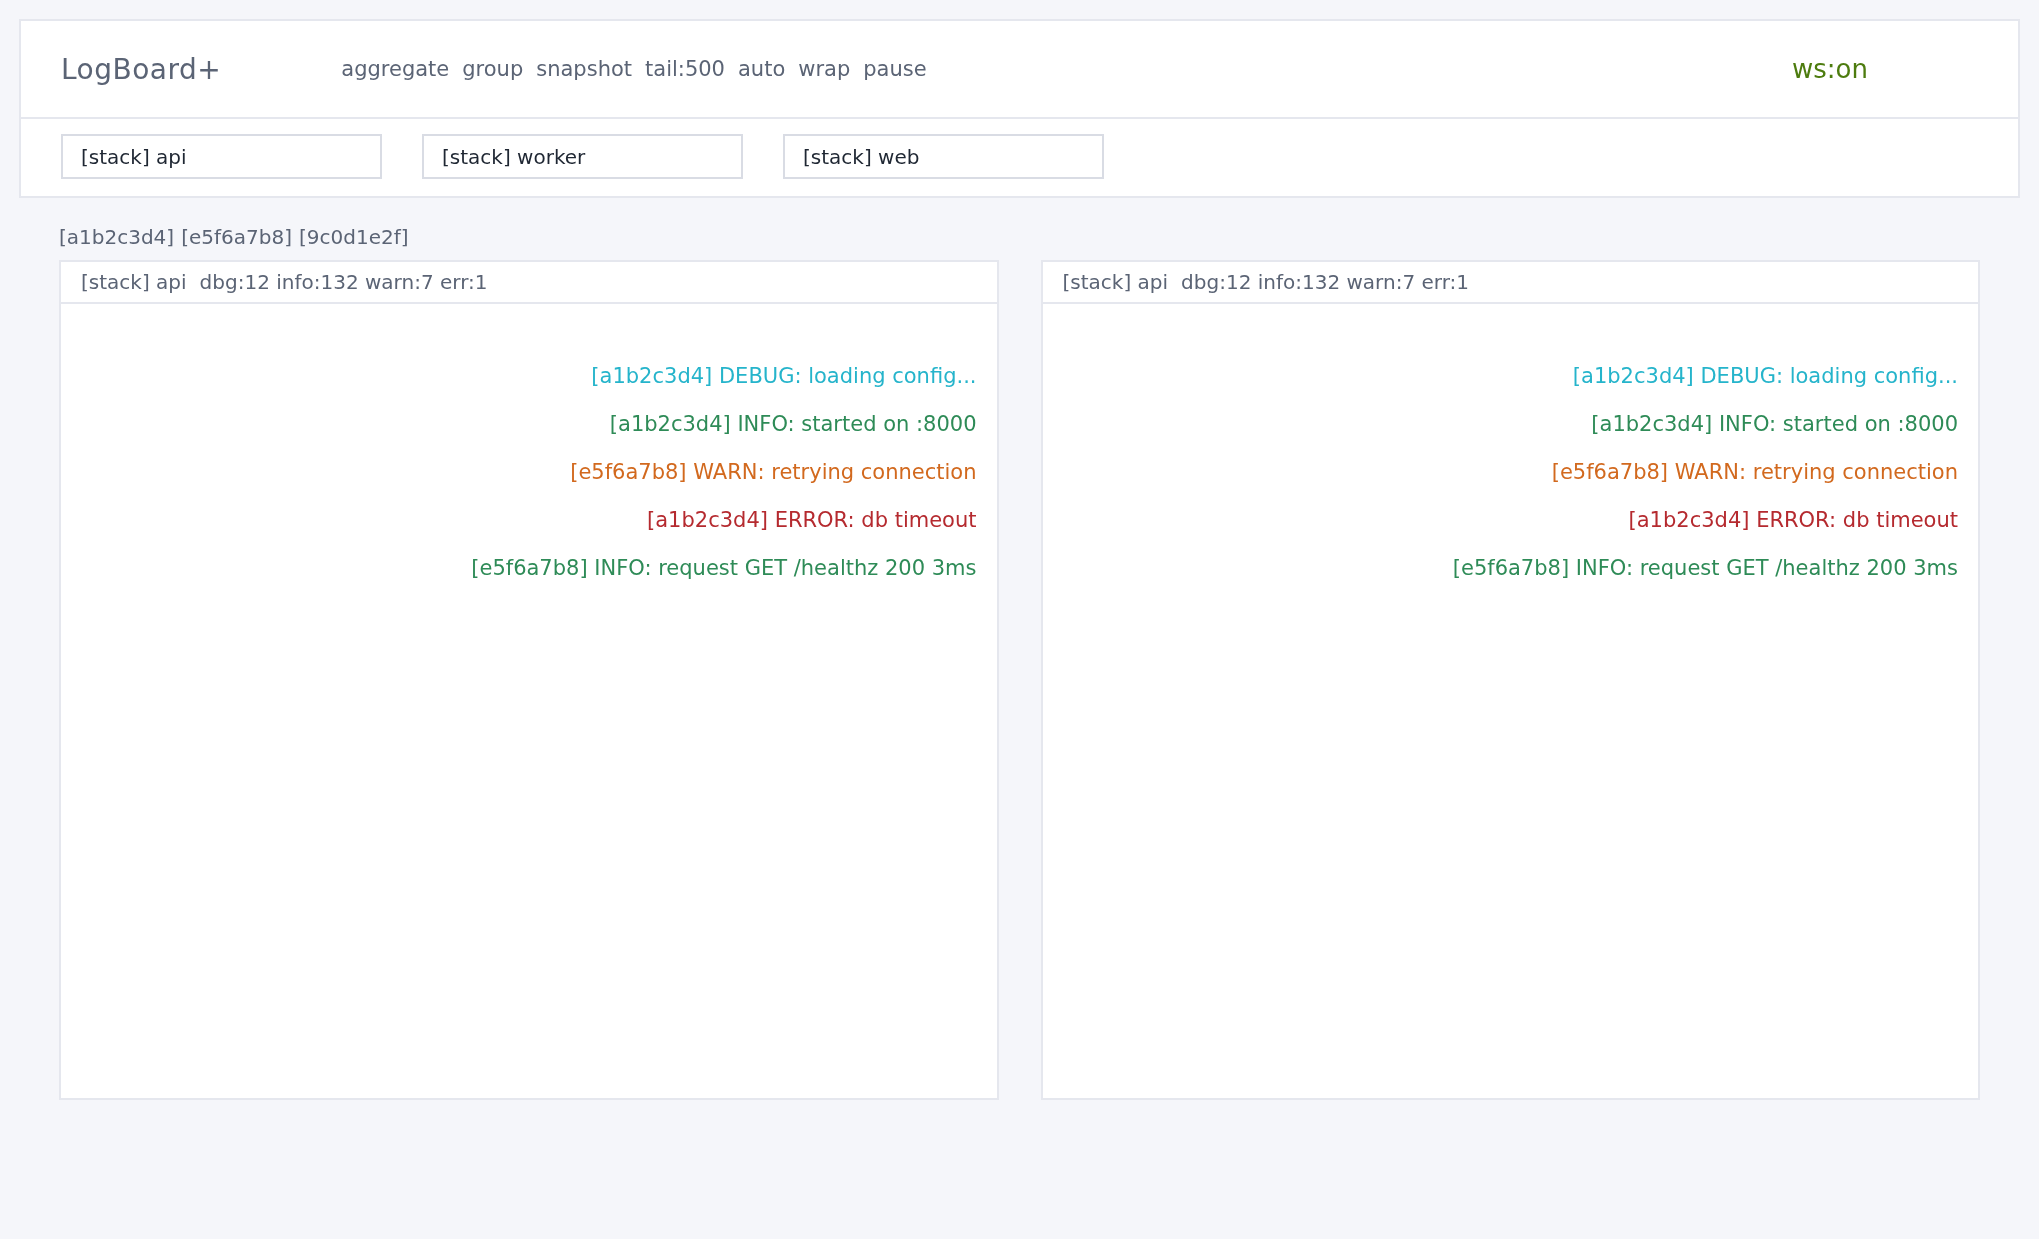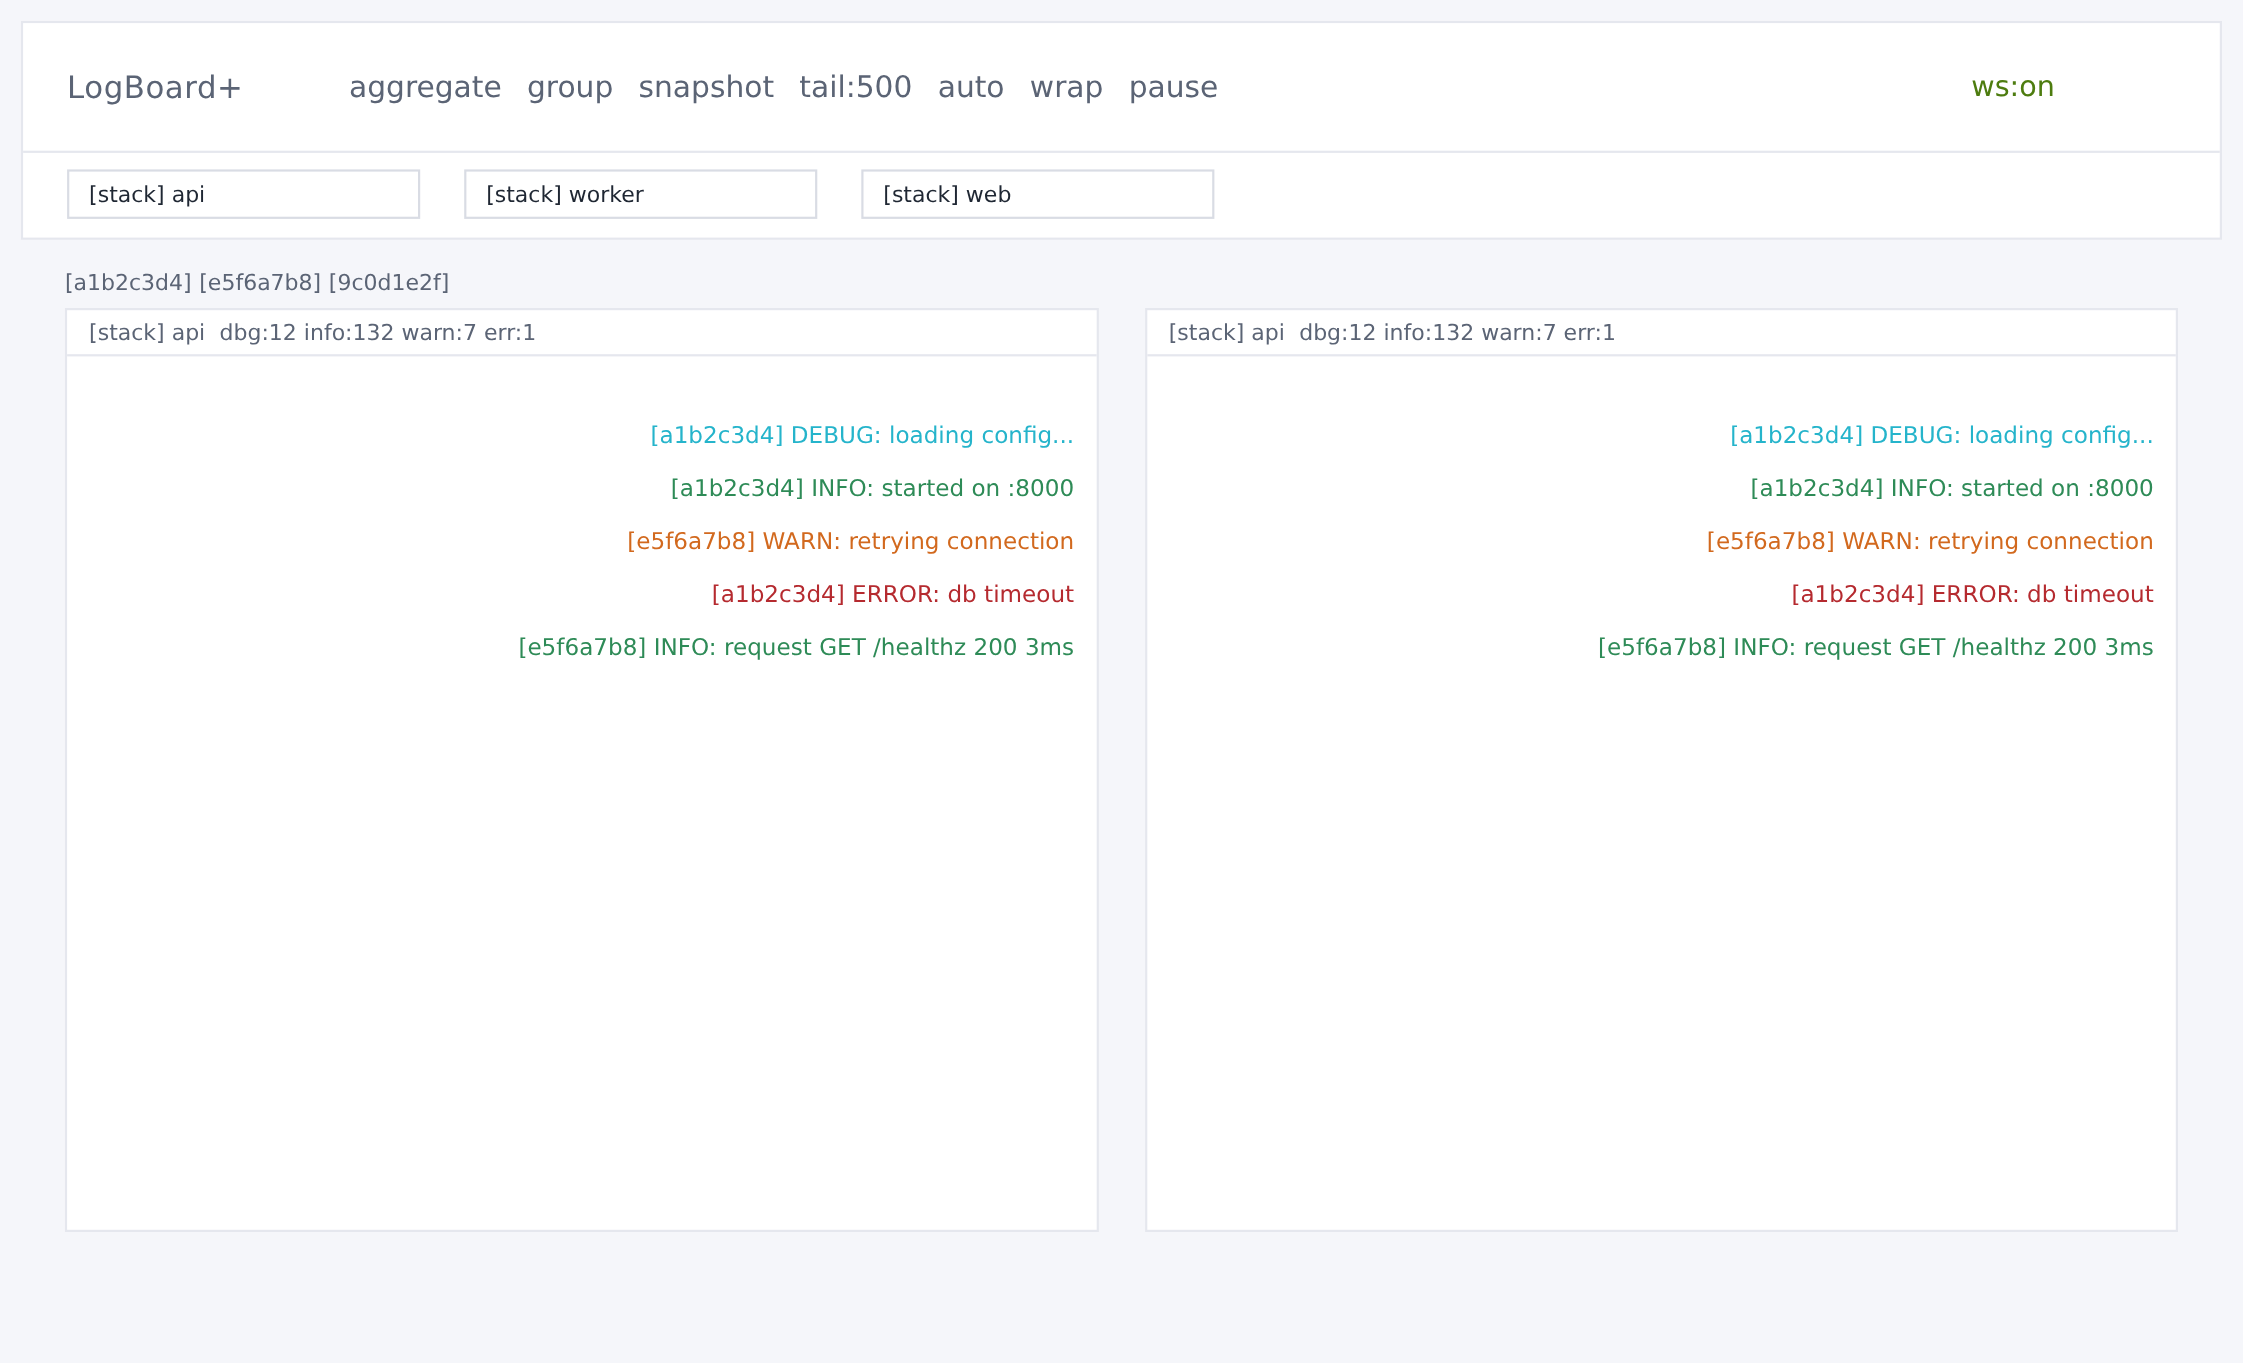--- a/index.html
+++ b/index.html
@@ -10,35 +10,35 @@
     font-family: "DejaVu Sans", "Liberation Sans", sans-serif;
   }
   .page { padding: 19px 19px 0 19px; }
 
   
   .top-card {
     background: #ffffff;
     border: 2px solid #e5e7ee;
   }
   .header-row {
-    height: 116px;
+    height: 96px;
     display: flex;
     align-items: center;
     padding: 0 40px;
   }
   .brand {
     font-size: 28px;
     color: #5b6475;
     letter-spacing: 0.5px;
   }
   .toolbar {
     display: flex;
-    gap: 23px;
-    margin-left: 96px;
-    font-size: 27px;
+    gap: 13px;
+    margin-left: 120px;
+    font-size: 21px;
     color: #5b6475;
   }
   .toolbar-item { cursor: pointer; white-space: nowrap; }
   .ws-status {
     margin-left: auto;
     margin-right: 110px;
     font-size: 26px;
     color: #4d7c0f;
   }
   .card-divider { border-top: 2px solid #e5e7ee; }

